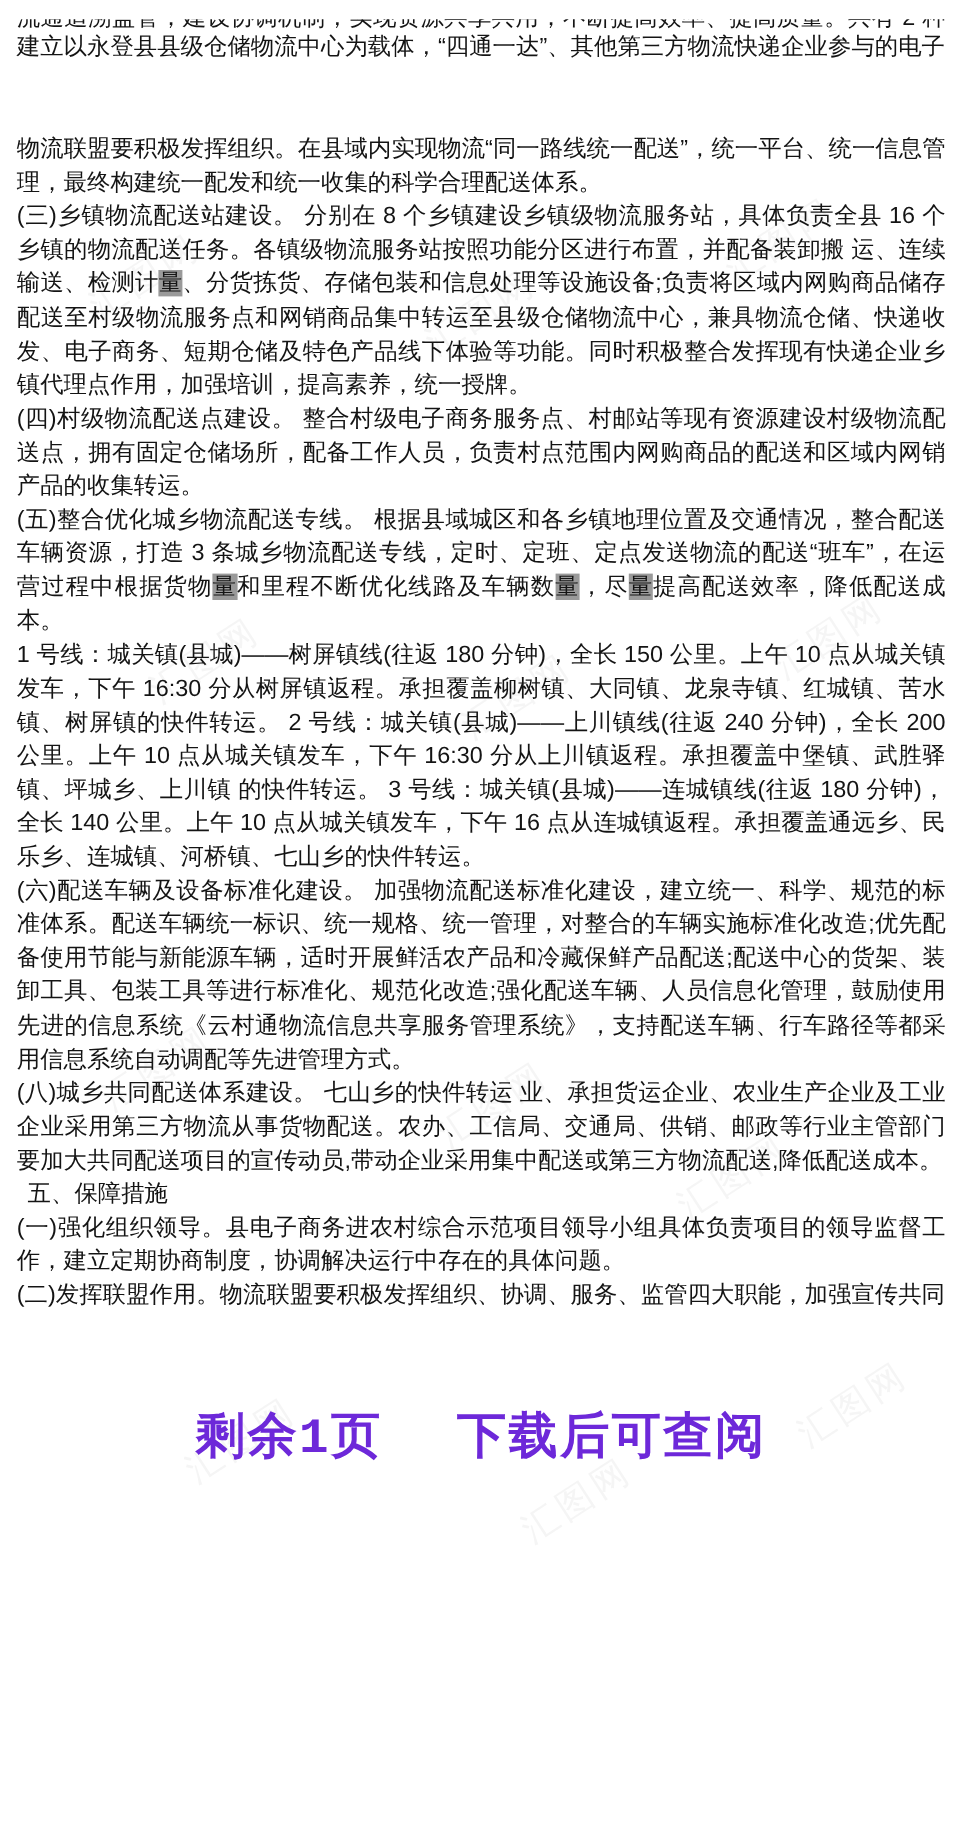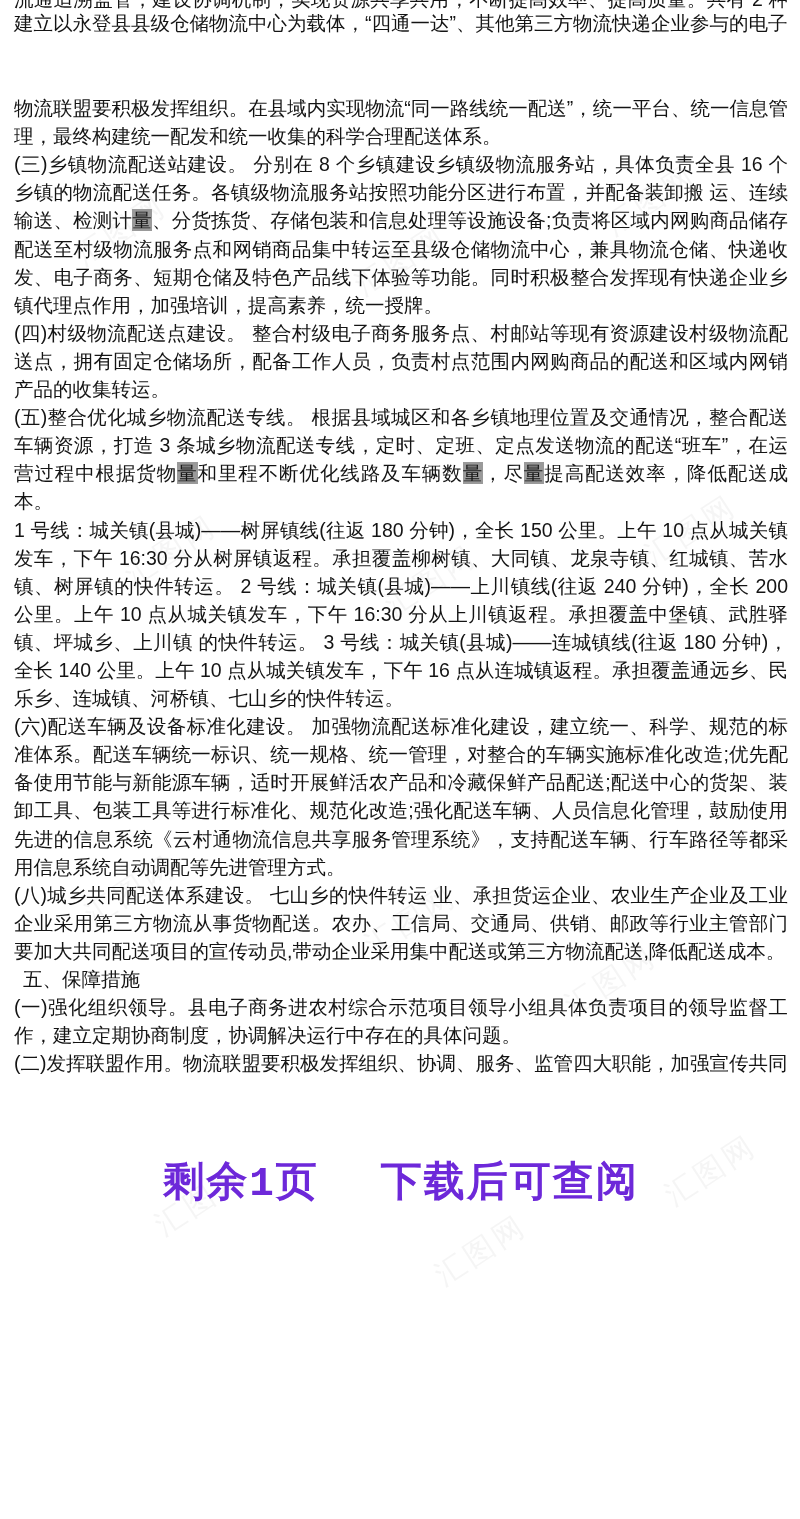--- a/index.html
+++ b/index.html
@@ -32,21 +32,21 @@
   .wm:nth-child(6)  { left: 640px; top: 510px; }
   .wm:nth-child(7)  { left:  80px; top: 870px; }
   .wm:nth-child(8)  { left: 360px; top: 900px; }
   .wm:nth-child(9)  { left: 560px; top: 960px; }
   .wm:nth-child(10) { left: 150px; top: 1180px; }
   .wm:nth-child(11) { left: 430px; top: 1230px; }
   .wm:nth-child(12) { left: 660px; top: 1150px; }
 
   .doc {
     position: relative;
-    padding: 0 12px 0 14px;
+    padding: 16px 12px 0 14px;
     font-size: 19.5px;
     line-height: 28.1px;
     color: #141414;
     text-align: justify;
   }
   .doc p { margin: 0; }
 
   
   .clip-line { height: 9px; overflow: hidden; }
   .clip-line p { margin-top: -15px; }

